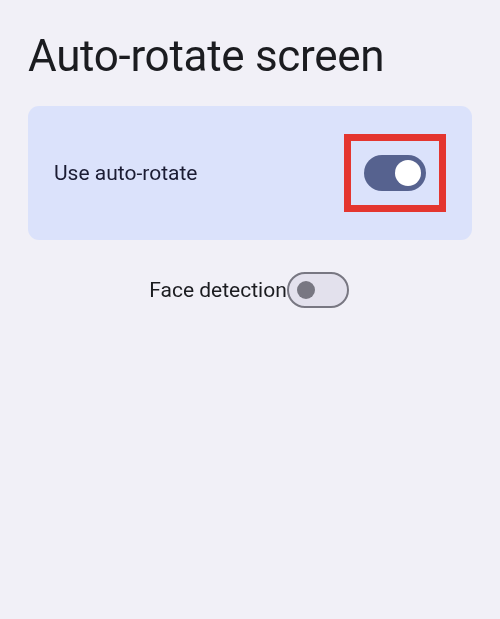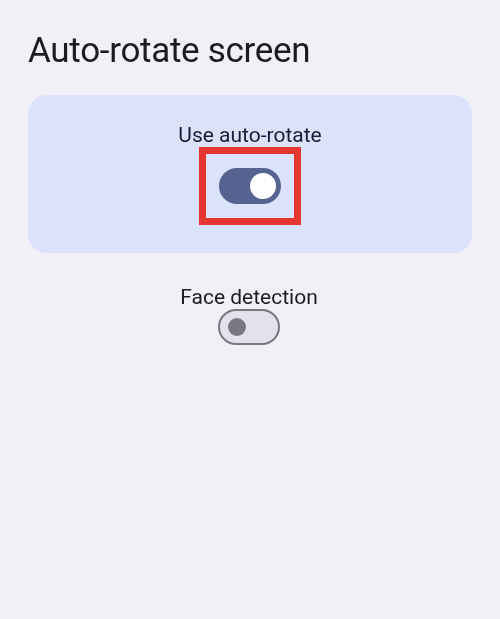--- a/index.html
+++ b/index.html
@@ -14,43 +14,42 @@
       width: 500px;
       height: 619px;
       overflow: hidden;
     }
 
     .container {
       padding: 30px 28px 0 28px;
     }
 
     .page-title {
-      font-size: 35px;
+      font-size: 44px;
       font-weight: 400;
       color: #1b1c20;
       margin-bottom: 24px;
       letter-spacing: -0.3px;
     }
 
     .description {
       font-size: 16px;
       color: #46464f;
       line-height: 1.5;
       margin-bottom: 28px;
     }
 
     .primary-card {
       background: #dbe2fb;
-      border-radius: 19px;
+      border-radius: 11px;
       padding: 28px 26px;
       display: flex;
       align-items: center;
       justify-content: space-between;
       margin-bottom: 32px;
-      flex-direction: column;
     }
 
     .primary-label {
       font-size: 21px;
       color: #1b1c33;
       font-weight: 400;
     }
 
     .toggle-highlight {
       border: 7px solid #e4352f;
@@ -96,24 +95,23 @@
       height: 18px;
       border-radius: 50%;
       background: #787782;
       top: 7px;
       left: 8px;
     }
 
     .secondary-row {
       display: flex;
       align-items: center;
-      justify-content: flex-start;
+      justify-content: center;
       padding: 0 2px 0 0;
       margin-bottom: 36px;
-      flex-direction: column;
     }
 
     .secondary-label {
       font-size: 21px;
       color: #1b1c20;
       font-weight: 400;
     }
 
     .info-section {
       margin-top: 8px;

